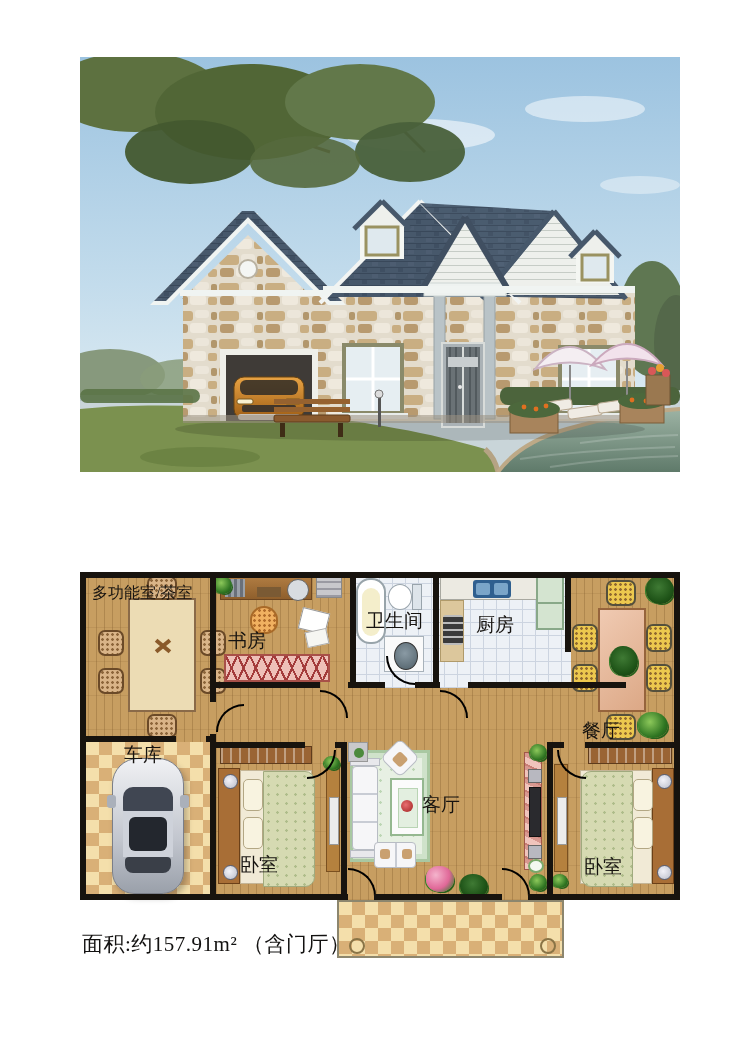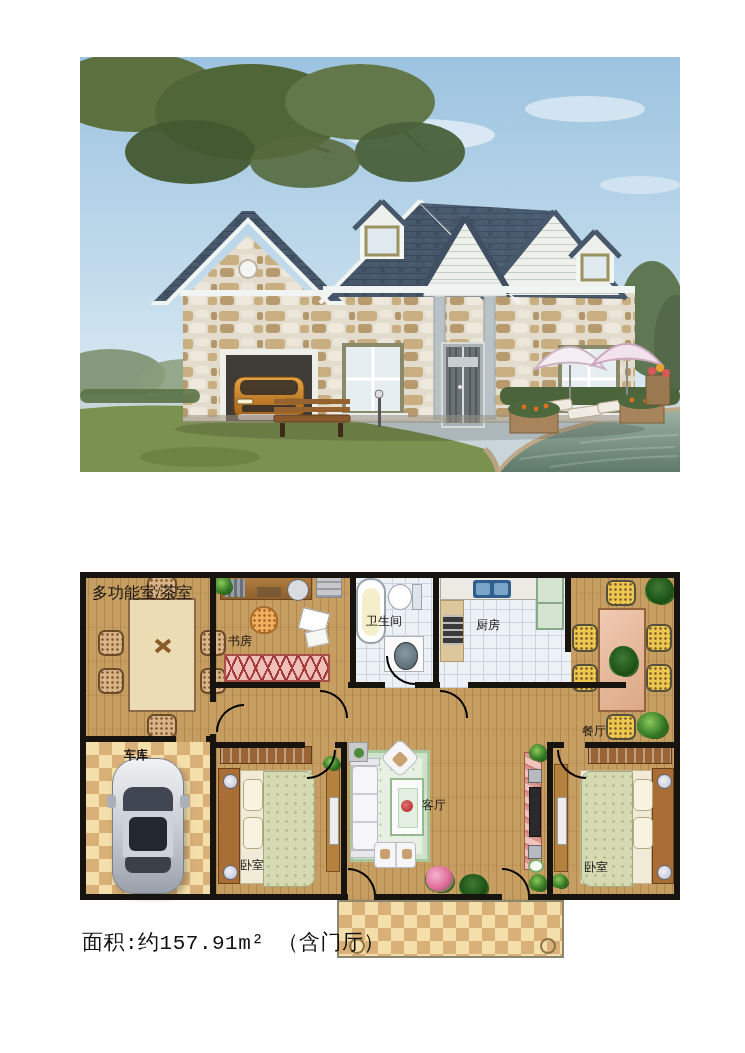--- a/index.html
+++ b/index.html
@@ -15,21 +15,21 @@
                          repeating-linear-gradient(0deg,rgba(120,84,38,.14) 0 1px,transparent 1px 34px);}
   .tile{background-color:#edf1f6;
         background-image:repeating-linear-gradient(90deg,#ccd4e0 0 1px,transparent 1px 13px),
                          repeating-linear-gradient(0deg,#ccd4e0 0 1px,transparent 1px 13px);}
   .checker{background-color:#f4dfab;
         background-image:repeating-conic-gradient(#d9b077 0% 25%,transparent 0% 50%);
         background-size:26px 26px;}
   .w{position:absolute;background:#17130e;z-index:6;}
   .arc{position:absolute;z-index:5;border-color:#6b6358;}
   .f{position:absolute;z-index:3;box-sizing:border-box;}
-  .lbl{position:absolute;z-index:8;color:#161310;font-size:12px;line-height:22px;white-space:nowrap;}
+  .lbl{position:absolute;z-index:8;color:#161310;font-size:19px;line-height:22px;white-space:nowrap;}
   .lbl.small{font-size:16px;}
   .chair{background-color:#d9b488;background-image:radial-gradient(rgba(122,82,40,.8) 1px,transparent 1.6px);
          background-size:5px 5px;border:2px solid #6b4a28;border-radius:7px;}
   .chair.yellow{background-color:#ecc84e;border-color:#55503c;}
   .plant{position:absolute;z-index:4;border-radius:46% 54% 50% 50%;
          background:radial-gradient(circle at 40% 38%,#8cc85a,#2f7522 62%,#1c4a13);
          box-shadow:2px 2px 0 -1px #27611c,-2px 1px 0 -1px #35802a;}
   .plant.dark{background:radial-gradient(circle at 45% 40%,#3f7a34,#1f5418 60%,#113a0c);}
   .plant.pink{background:radial-gradient(circle at 35% 35%,#f4b4cc,#e06898 55%,#3f7a34 90%);}
   .lamp{position:absolute;width:13px;height:13px;border-radius:50%;
@@ -421,21 +421,21 @@
     <div class="f" style="left:474px;top:192px;width:14px;height:108px;background:#b5813e;border:1px solid #7a5020;">
       <div class="abs" style="left:2px;top:32px;width:8px;height:46px;background:#ececec;border:1px solid #999;"></div>
     </div>
     <div class="plant" style="left:472px;top:302px;width:16px;height:14px;"></div>
 
     <div class="lbl small" style="left:12px;top:10px;">多功能室/茶室</div>
     <div class="lbl" style="left:148px;top:58px;">书房</div>
     <div class="lbl" style="left:286px;top:38px;">卫生间</div>
     <div class="lbl" style="left:396px;top:42px;">厨房</div>
     <div class="lbl" style="left:502px;top:124px;margin-top:24px;">餐厅</div>
-    <div class="lbl" style="left:44px;top:172px;font-weight:bold;">车库</div>
+    <div class="lbl" style="left:44px;top:172px;">车库</div>
     <div class="lbl" style="left:160px;top:282px;">卧室</div>
     <div class="lbl" style="left:342px;top:222px;text-align:center;">客厅</div>
     <div class="lbl" style="left:504px;top:284px;">卧室</div>
   </div>
 
-  <div class="caption" style="top:929px;font-family:Liberation Mono, monospace;">面积:约157.91m² （含门厅）</div>
+  <div class="caption" style="top:929px;">面积:约157.91m² （含门厅）</div>
 
 </div>
 
 </body></html>

